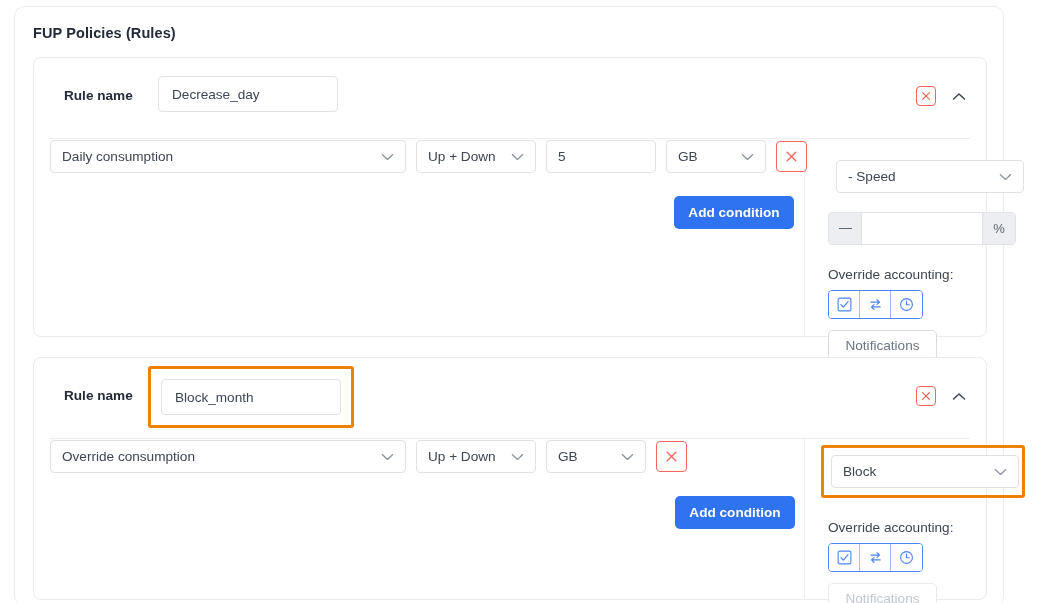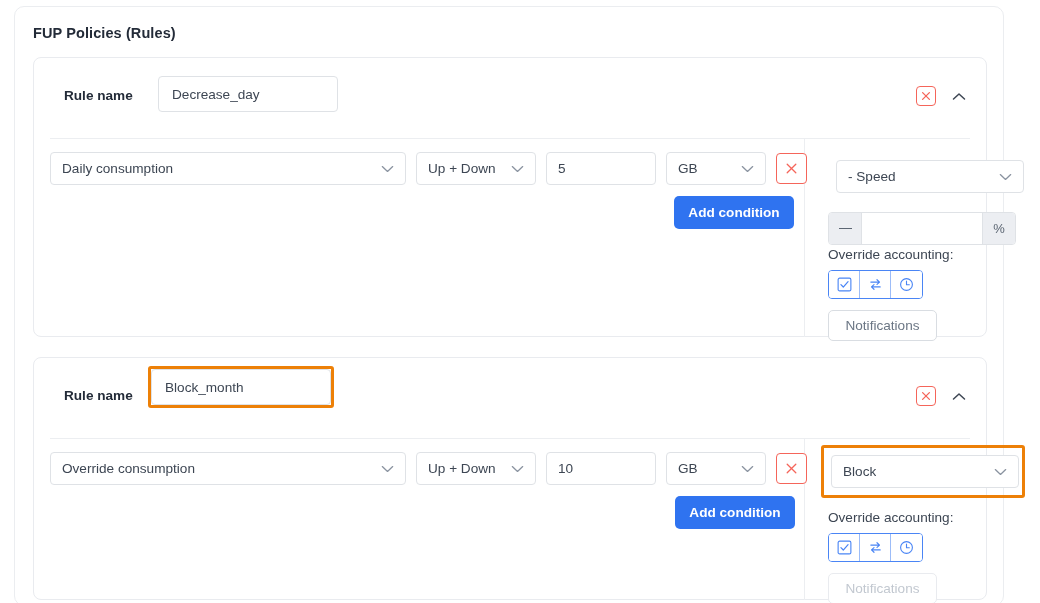--- a/index.html
+++ b/index.html
@@ -62,21 +62,21 @@
     font-weight: bold;
     color: #232b38;
   }
   .rule-name-wrap {
     position: absolute;
     left: 124px; top: 18px;
     padding: 0;
   }
   .rule-name-wrap.highlight {
     left: 114px; top: 8px;
-    padding: 0;
+    padding: 10px;
     border: 3px solid #ed8007;
     border-radius: 3px;
   }
   .rule-name-input {
     display: block;
     width: 180px; height: 36px;
     padding: 0 13px;
     font-family: "Liberation Sans", sans-serif;
     font-size: 13.6px;
     color: #3d4653;
@@ -126,21 +126,21 @@
     left: 770px; top: 1px;
     width: 1px;
     background: #eceef1;
   }
   #rule-card-0 .vdivider { height: 198px; }
   #rule-card-1 .vdivider { height: 161px; }
 
   
   .cond-row {
     position: absolute;
-    left: 16px; top: 14px;
+    left: 16px; top: 2px;
     display: flex;
     align-items: center;
     gap: 10px;
   }
   .ctrl {
     height: 33px;
     background: #ffffff;
     border: 1px solid #dfe2e6;
     border-radius: 4px;
     font-family: "Liberation Sans", sans-serif;
@@ -247,21 +247,21 @@
     background: #eceef2;
     border-left: 1px solid #dfe2e6;
     display: flex; align-items: center; justify-content: center;
     font-size: 13px;
     color: #5c6673;
   }
 
   .override-label {
     font-size: 13.6px;
     color: #3d4653;
-    margin-top: 2px;
+    margin-top: 22px;
   }
 
   .icon-group {
     display: inline-flex;
     margin-top: 8px;
     border: 1px solid #4a85f5;
     border-radius: 4px;
     overflow: hidden;
     background: #ffffff;
   }
@@ -457,23 +457,20 @@
 
           <div class="ctrl select-ctrl w-dir">
             <span class="sel-txt">Up + Down</span>
             <span class="chev">
               <svg width="13" height="8" viewBox="0 0 13 8">
                 <path d="M1.3 1.6 L6.5 6.4 L11.7 1.6" stroke="#8a93a0" stroke-width="1.3" fill="none" stroke-linecap="round" stroke-linejoin="round"></path>
               </svg>
             </span>
           </div>
 
-          <div class="ctrl w-value">
-            <span>10</span>
-          </div>
 
           <div class="ctrl select-ctrl w-unit">
             <span class="sel-txt">GB</span>
             <span class="chev">
               <svg width="13" height="8" viewBox="0 0 13 8">
                 <path d="M1.3 1.6 L6.5 6.4 L11.7 1.6" stroke="#8a93a0" stroke-width="1.3" fill="none" stroke-linecap="round" stroke-linejoin="round"></path>
               </svg>
             </span>
           </div>
 

